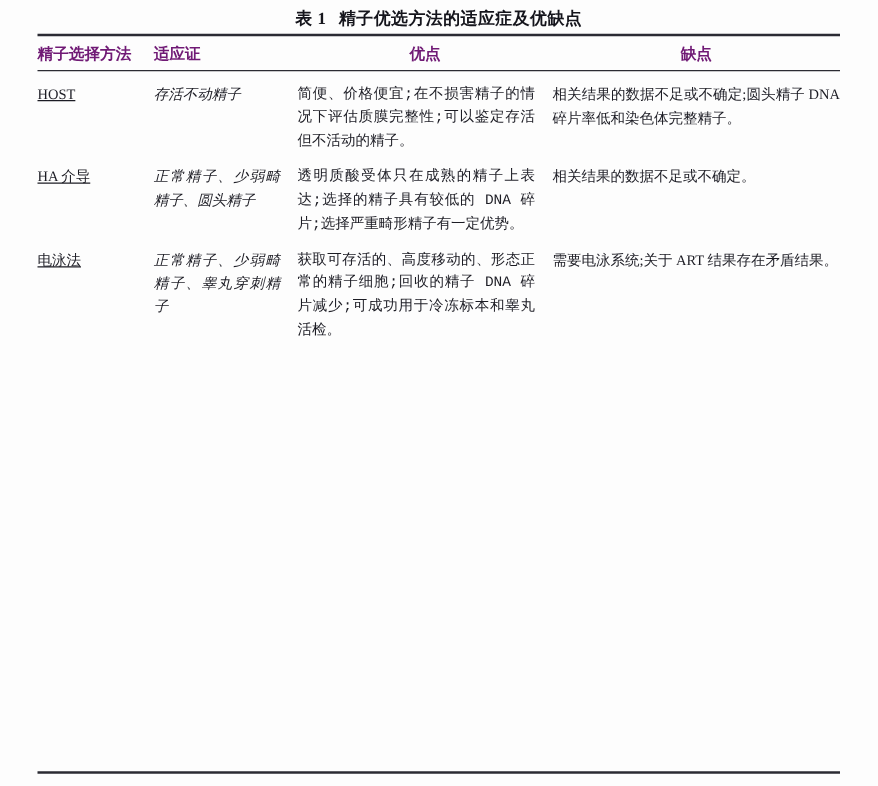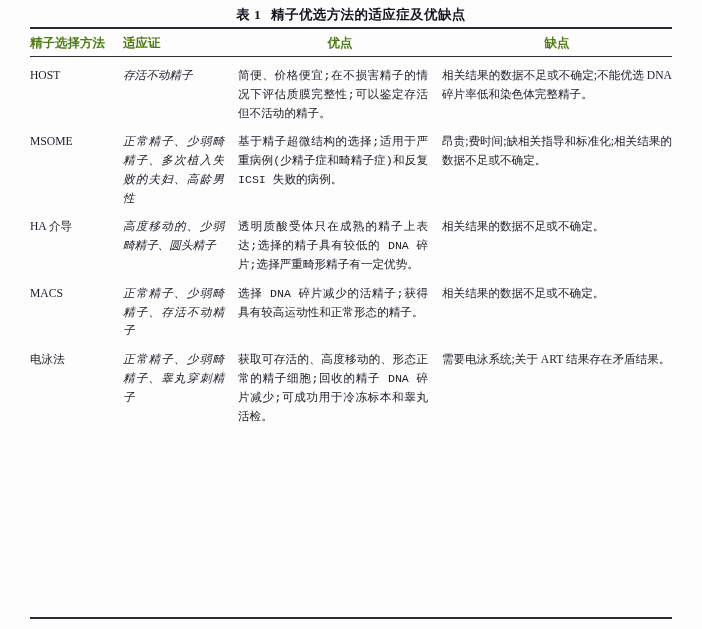--- a/index.html
+++ b/index.html
@@ -55,37 +55,37 @@
   table.sheet col.c-method { width: 93px; }
   table.sheet col.c-indic  { width: 115px; }
   table.sheet col.c-pro    { width: 204px; }
   table.sheet col.c-con    { width: 230px; }
 
   thead th {
     font-size: 12.5px;
     font-weight: bold;
     padding: 5px 0 7px 0;
     vertical-align: top;
-    color: #4d7c0f;
+    color: #701a75;
   }
   th.h-method, th.h-indic { text-align: left; }
   th.h-pro, th.h-con { text-align: center; }
 
   tbody td {
     font-size: 11.6px;
     line-height: 1.62;
     vertical-align: top;
     padding: 5px 12px 5px 0;
     text-align: justify;
     text-justify: inter-ideograph;
     color: #1c1c24;
     word-break: break-all;
   }
   tbody tr:first-child td { padding-top: 8px; }
-  td.t-method { padding-right: 8px; }
+  td.t-method { padding-right: 8px; text-decoration: underline; }
   td.t-indic  { padding-right: 14px; font-style: italic; }
   td.t-pro    { padding-right: 14px; font-family: Liberation Mono, monospace; }
   td.t-con    { padding-right: 0; }
 </style>
 </head>
 <body>
 
 <div class="page">
 
   <div class="table-caption">
@@ -109,38 +109,26 @@
         <th class="h-indic">适应证</th>
         <th class="h-pro">优点</th>
         <th class="h-con">缺点</th>
       </tr>
     </thead>
     <tbody>
       <tr>
         <td class="t-method">HOST</td>
         <td class="t-indic">存活不动精子</td>
         <td class="t-pro">简便、价格便宜;在不损害精子的情况下评估质膜完整性;可以鉴定存活但不活动的精子。</td>
-        <td class="t-con">相关结果的数据不足或不确定;不能优选 DNA 碎片率低和染色体完整精子。</td>
-      </tr>
-      <tr>
-        <td class="t-method">MSOME</td>
-        <td class="t-indic">正常精子、少弱畸精子、多次植入失败的夫妇、高龄男性</td>
-        <td class="t-pro">基于精子超微结构的选择;适用于严重病例(少精子症和畸精子症)和反复 ICSI 失败的病例。</td>
-        <td class="t-con">昂贵;费时间;缺相关指导和标准化;相关结果的数据不足或不确定。</td>
+        <td class="t-con">相关结果的数据不足或不确定;圆头精子 DNA 碎片率低和染色体完整精子。</td>
       </tr>
       <tr>
         <td class="t-method">HA 介导</td>
-        <td class="t-indic">高度移动的、少弱畸精子、圆头精子</td>
+        <td class="t-indic">正常精子、少弱畸精子、圆头精子</td>
         <td class="t-pro">透明质酸受体只在成熟的精子上表达;选择的精子具有较低的 DNA 碎片;选择严重畸形精子有一定优势。</td>
-        <td class="t-con">相关结果的数据不足或不确定。</td>
-      </tr>
-      <tr>
-        <td class="t-method">MACS</td>
-        <td class="t-indic">正常精子、少弱畸精子、存活不动精子</td>
-        <td class="t-pro">选择 DNA 碎片减少的活精子;获得具有较高运动性和正常形态的精子。</td>
         <td class="t-con">相关结果的数据不足或不确定。</td>
       </tr>
       <tr>
         <td class="t-method">电泳法</td>
         <td class="t-indic">正常精子、少弱畸精子、睾丸穿刺精子</td>
         <td class="t-pro">获取可存活的、高度移动的、形态正常的精子细胞;回收的精子 DNA 碎片减少;可成功用于冷冻标本和睾丸活检。</td>
         <td class="t-con">需要电泳系统;关于 ART 结果存在矛盾结果。</td>
       </tr>
 
     </tbody>

